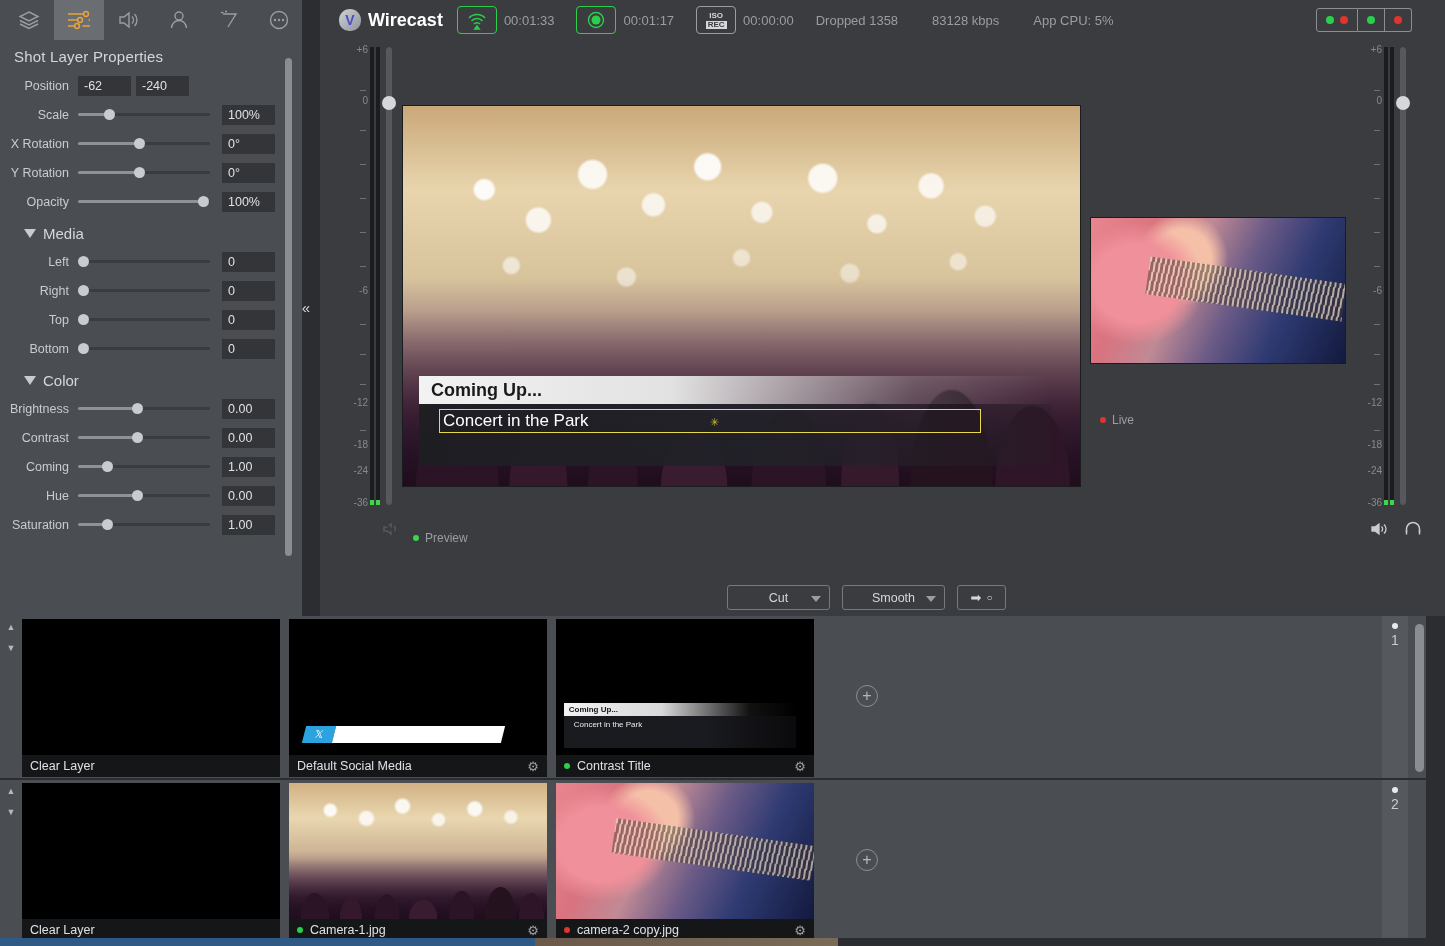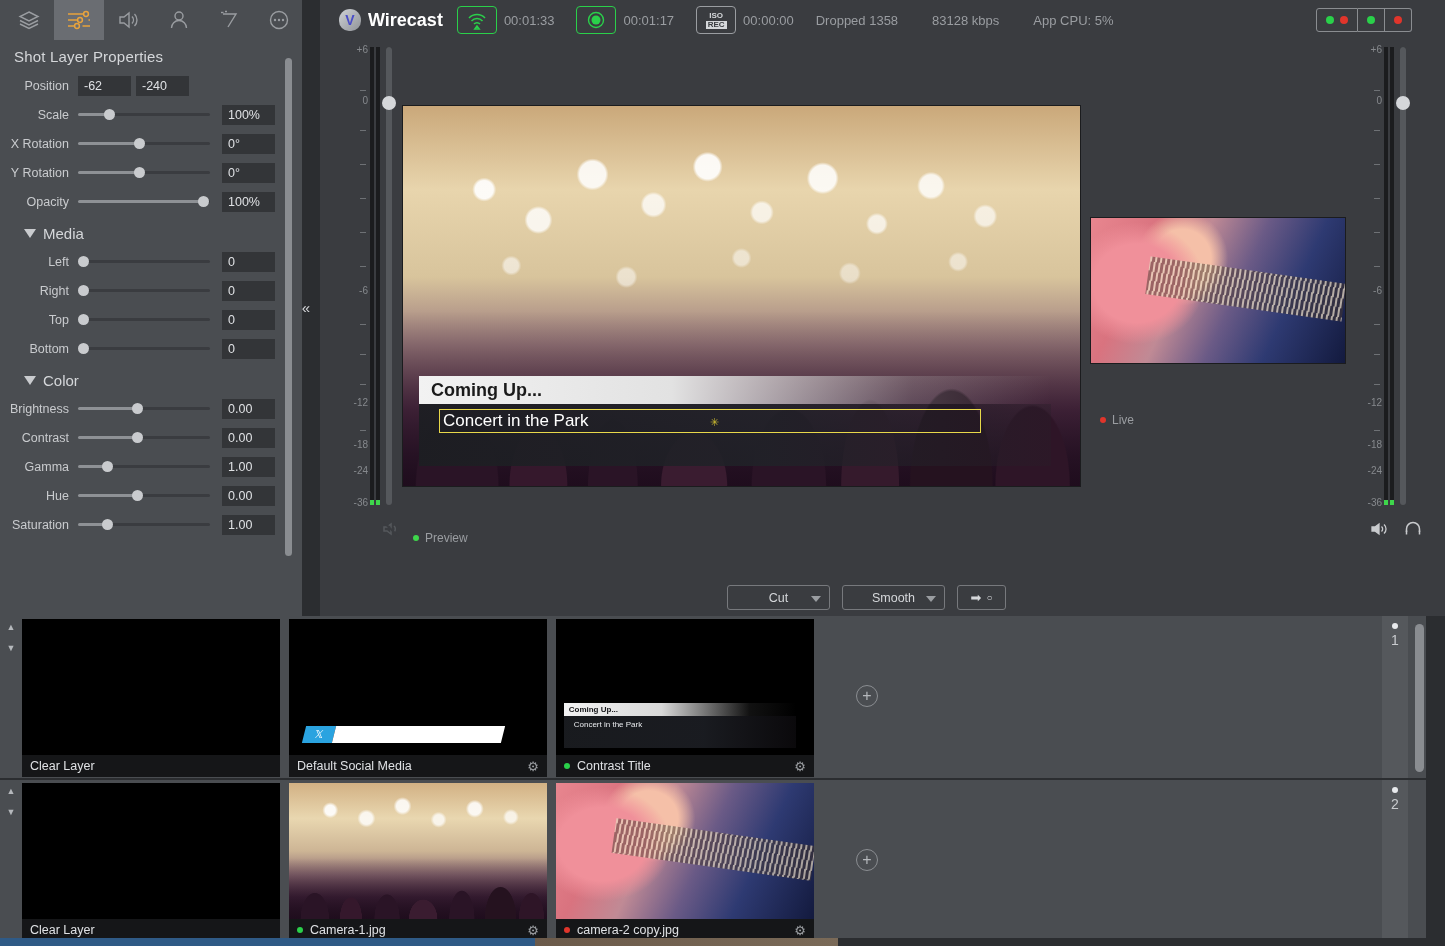--- a/index.html
+++ b/index.html
@@ -550,21 +550,21 @@
     <div class="row">
       <div class="row-label">Contrast</div>
       <div class="slider" style="width:132px">
         <div class="track-left" style="width:60px"></div>
           <div class="track-right" style="width:72px"></div>
         <div class="knob" style="left:54px"></div>
       </div>
       <div class="numbox val-box" style="margin-left:12px">0.00</div>
     </div>
     <div class="row">
-      <div class="row-label">Gamma</div>
+      <div class="row-label">Coming</div>
       <div class="slider" style="width:132px">
         <div class="track-left" style="width:30px"></div>
           <div class="track-right" style="width:102px"></div>
         <div class="knob" style="left:24px"></div>
       </div>
       <div class="numbox val-box" style="margin-left:12px">1.00</div>
     </div>
     <div class="row">
       <div class="row-label">Hue</div>
       <div class="slider" style="width:132px">

